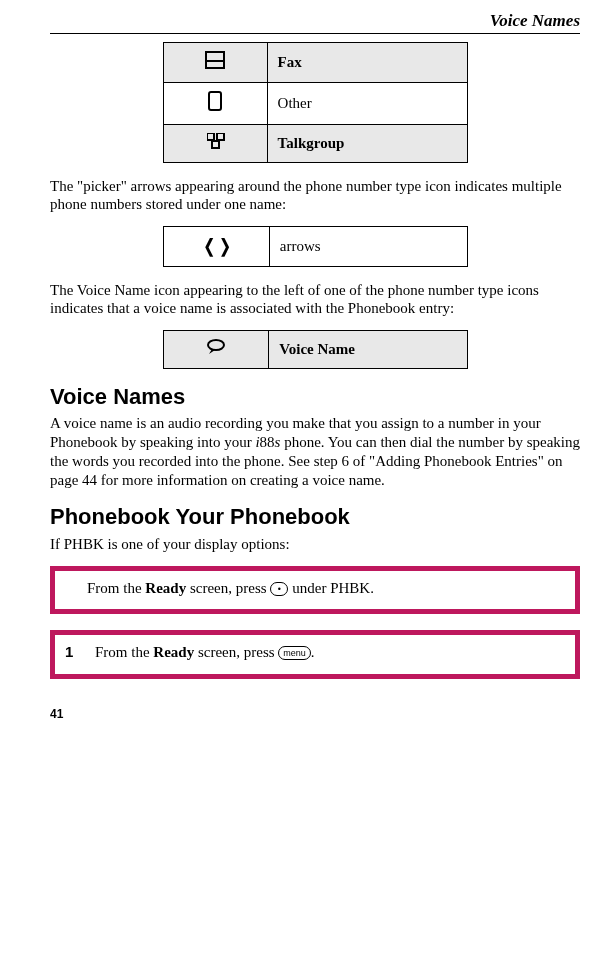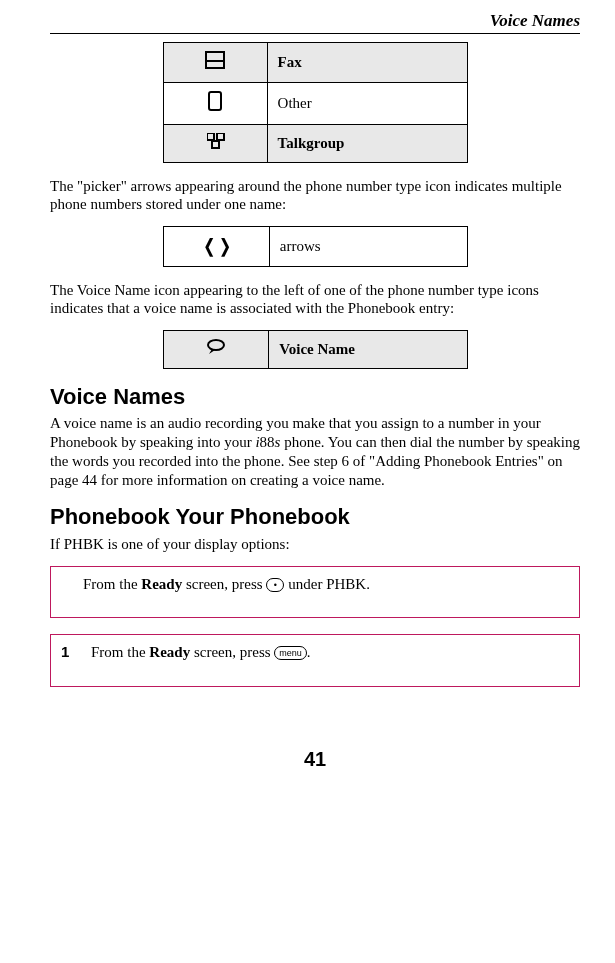--- a/index.html
+++ b/index.html
@@ -54,47 +54,47 @@
     margin: 0 0 12px 0;
     text-align: left;
   }
   h2.section {
     font-family: Arial, Helvetica, sans-serif;
     font-size: 22px;
     font-weight: bold;
     margin: 14px 0 4px 0;
   }
   .step-box {
-    border: 1px solid #be185d;
+    border: 5px solid #be185d;
     margin: 6px 0 16px 0;
-    padding: 8px 10px 24px 10px;
+    padding: 8px 10px 12px 10px;
   }
   .step-inner {
     padding-left: 22px;
   }
   .step-box table {
     border-collapse: collapse;
     width: 100%;
   }
   .step-box td {
     border: none;
     padding: 0;
     vertical-align: top;
   }
   .step-num {
     font-family: Arial, Helvetica, sans-serif;
     font-weight: bold;
     width: 30px;
   }
   .page-num {
-    text-align: center;
-    font-weight: bold;
-    font-family: Arial, Helvetica, sans-serif;
-    font-size: 20px;
-    margin-top: 60px;
+    text-align: left;
+    font-weight: bold;
+    font-family: Arial, Helvetica, sans-serif;
+    font-size: 12px;
+    margin-top: 28px;
   }
   .bold { font-weight: bold; }
   .italic { font-style: italic; }
   .key-oval {
     display: inline-block;
     border: 1px solid #000;
     border-radius: 10px;
     font-size: 9px;
     padding: 0 4px;
     line-height: 12px;

